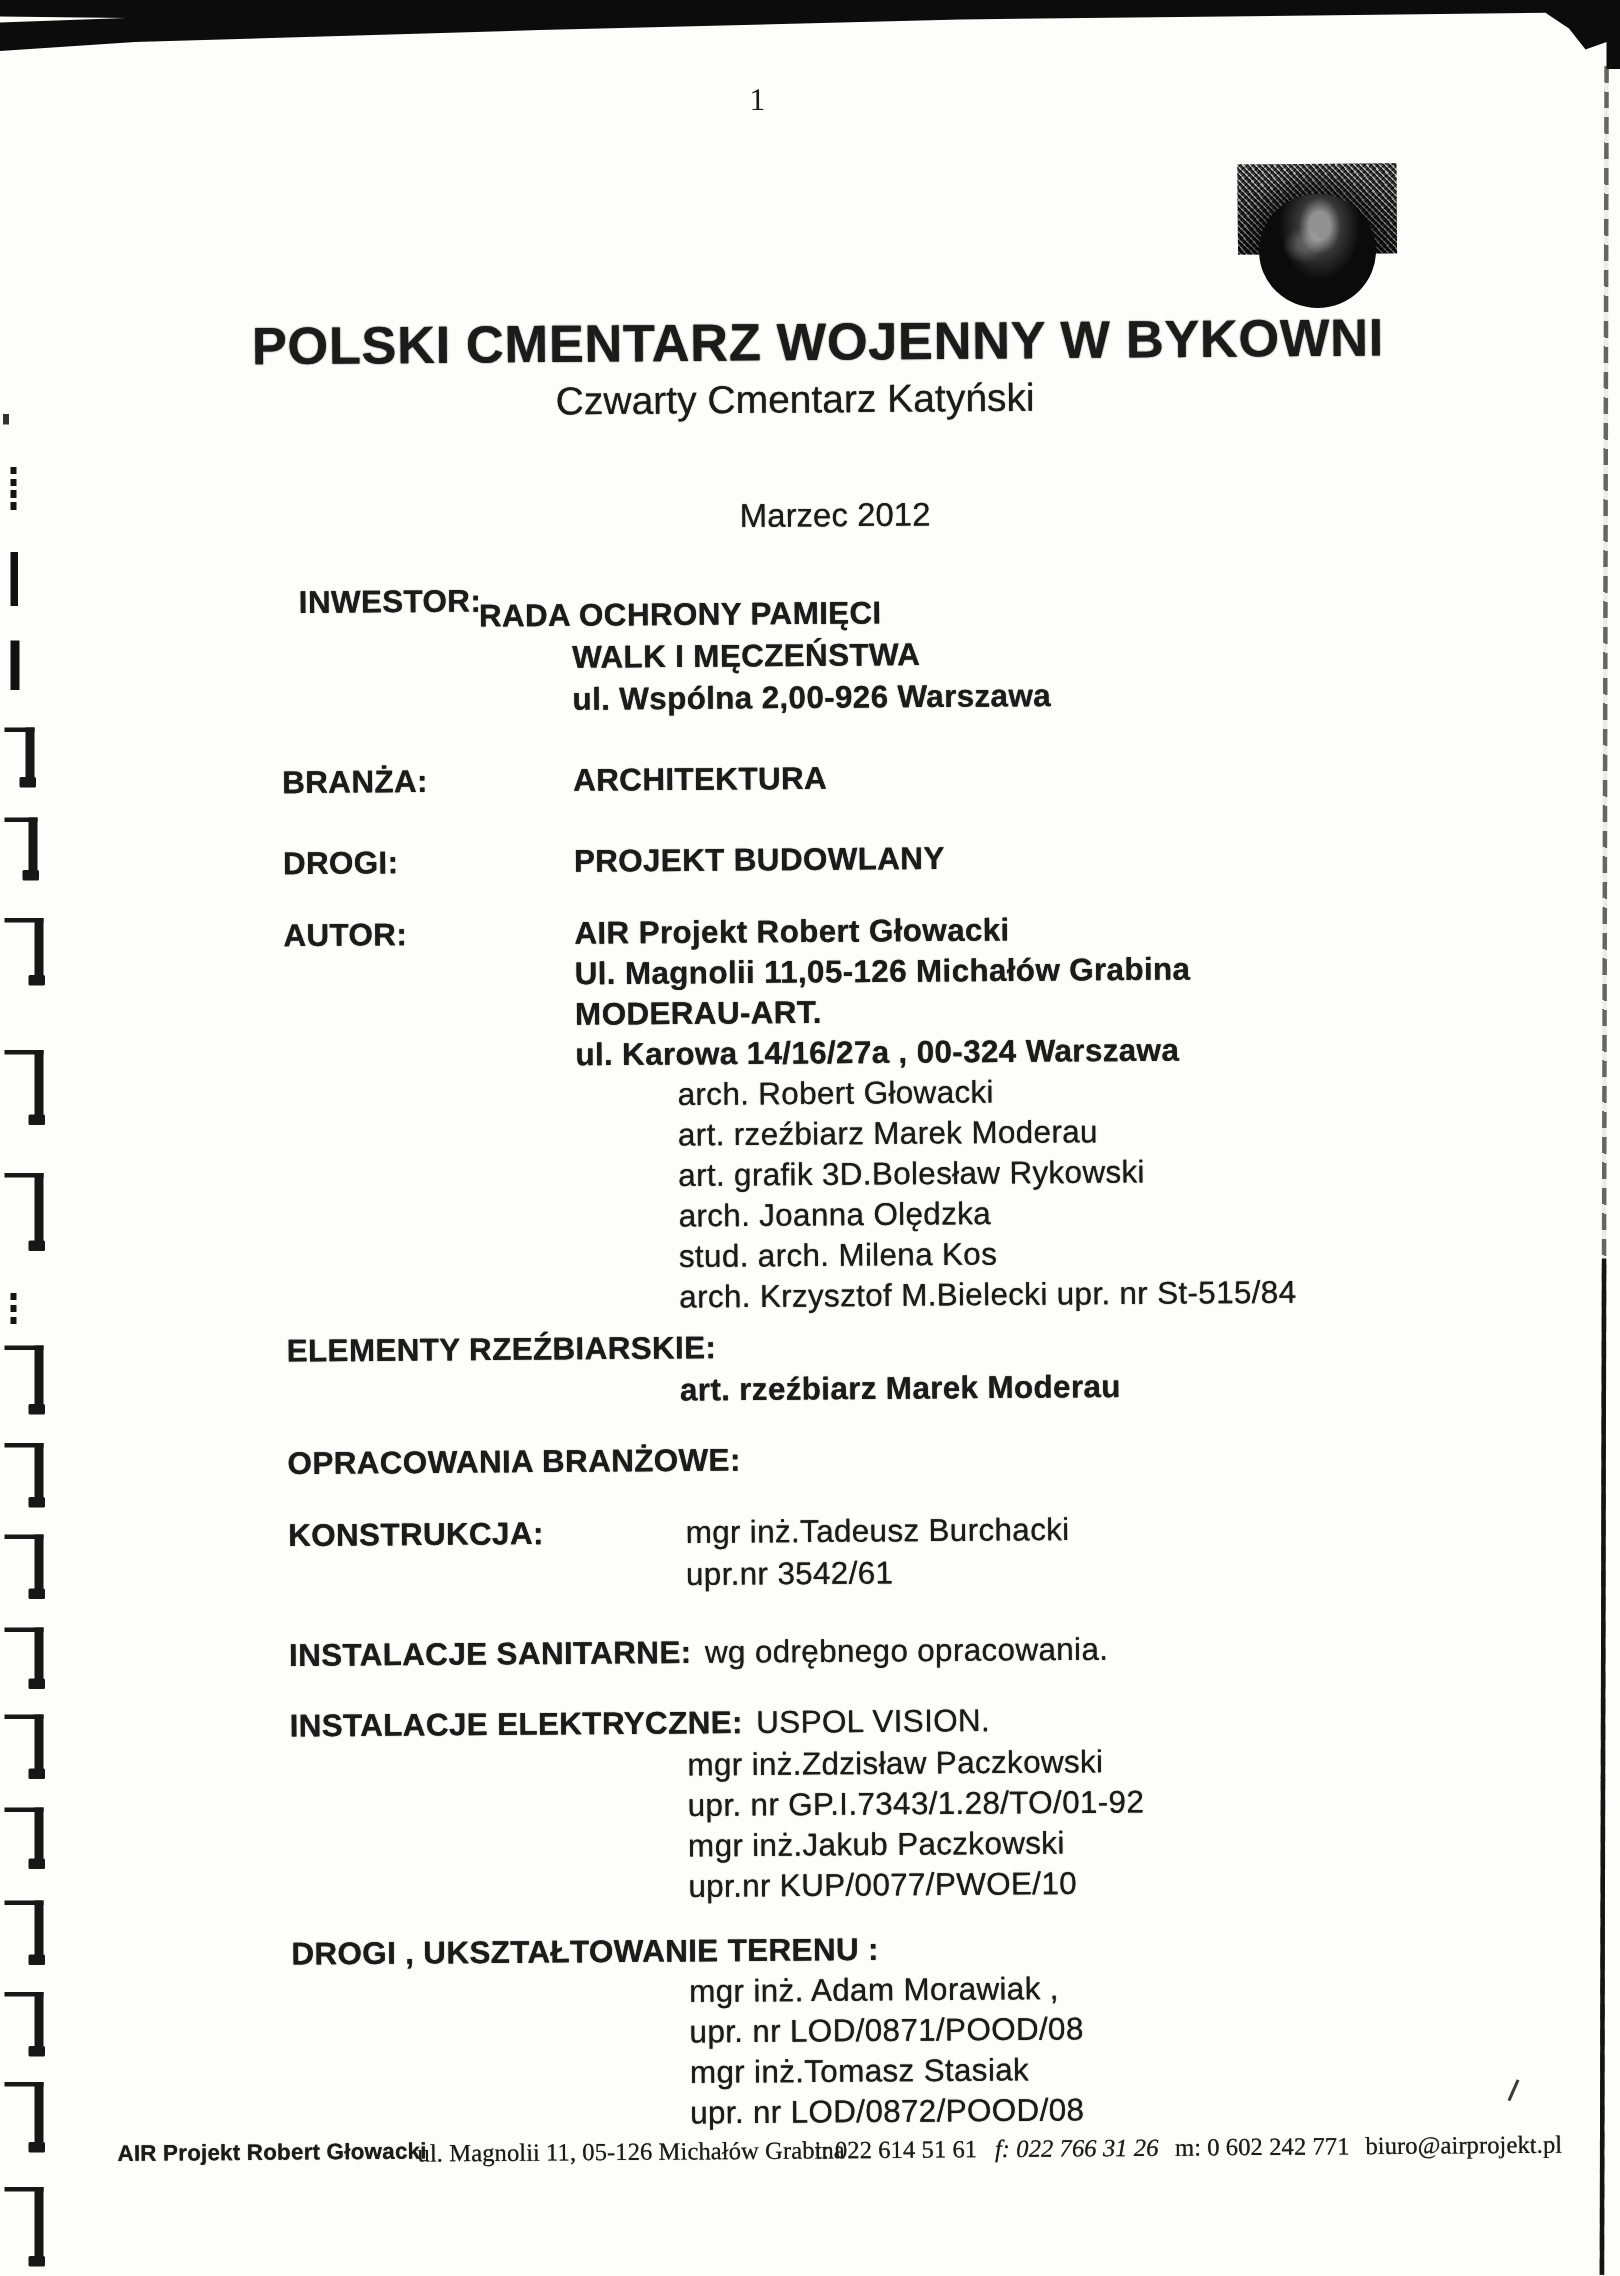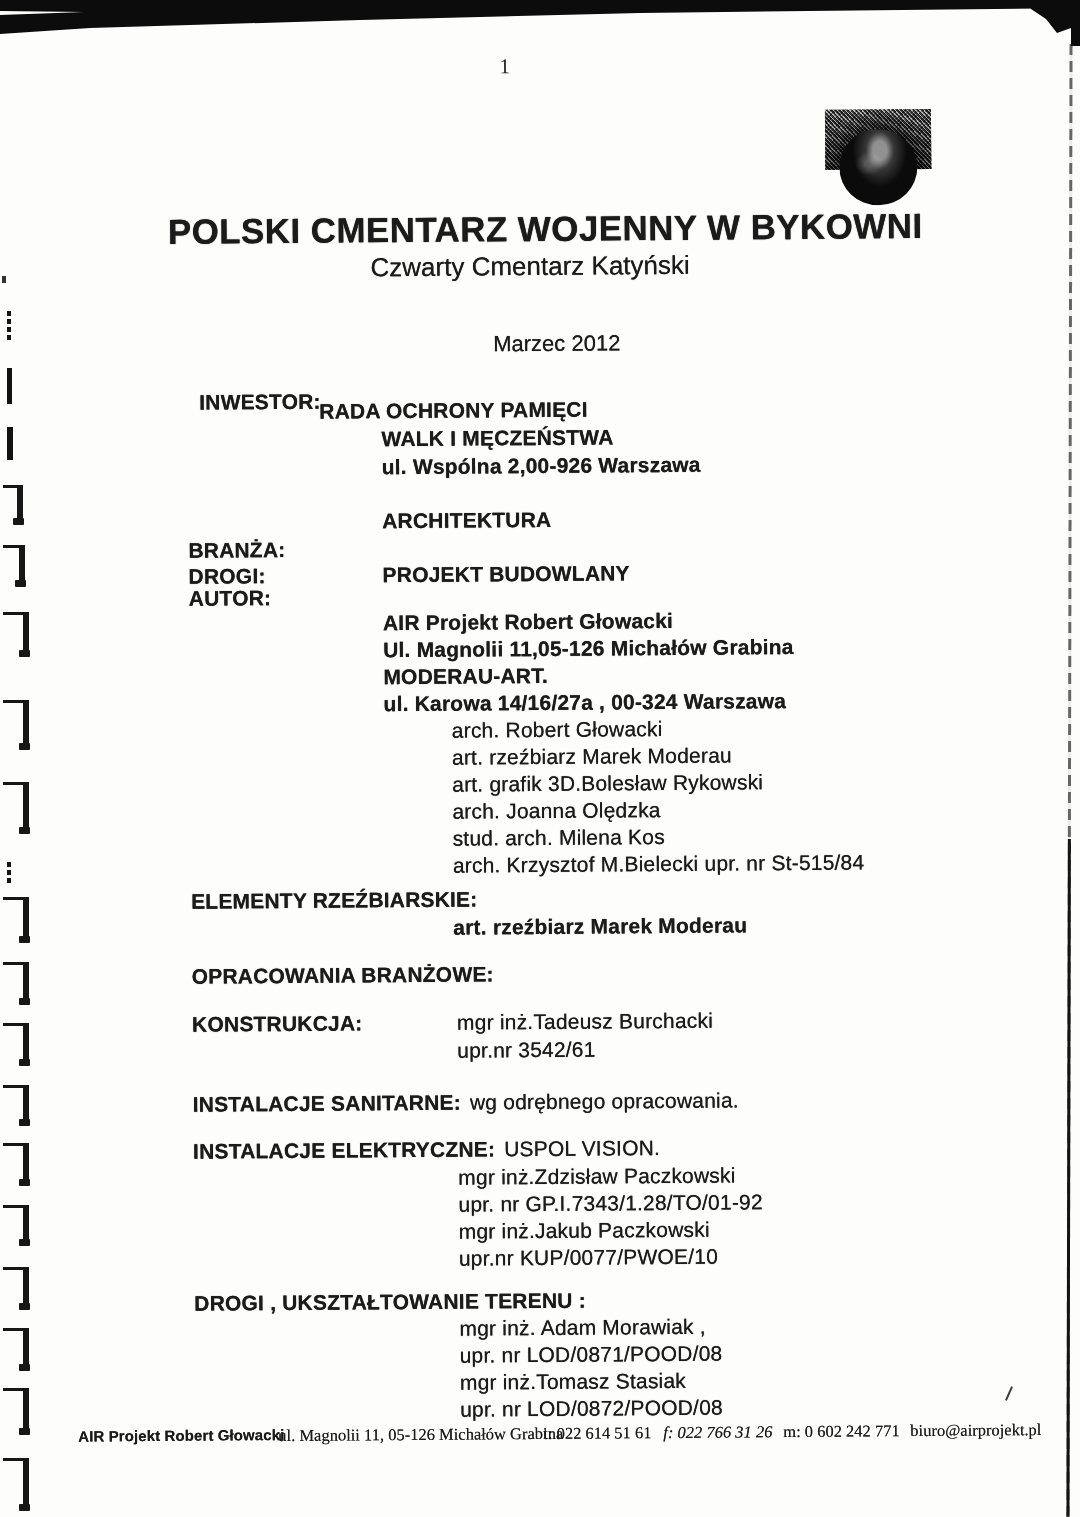--- a/index.html
+++ b/index.html
@@ -158,27 +158,27 @@
 
     <div class="doc-title">POLSKI CMENTARZ WOJENNY W BYKOWNI</div>
     <div class="doc-subtitle">Czwarty Cmentarz Katyński</div>
     <div class="doc-date">Marzec 2012</div>
 
     <div class="tl b" style="left:190px;top:388px;margin-left:12px;">INWESTOR:</div>
     <div class="tl b" style="left:322px;top:398px;">RADA OCHRONY PAMIĘCI</div>
     <div class="tl b" style="left:384px;top:426px;">WALK I MĘCZEŃSTWA</div>
     <div class="tl b" style="left:384px;top:454px;">ul. Wspólna 2,00-926 Warszawa</div>
 
-    <div class="tl b" style="left:190px;top:508px;margin-top:28px;">BRANŻA:</div>
+    <div class="tl b" style="left:190px;top:508px;">BRANŻA:</div>
     <div class="tl b" style="left:384px;top:508px;">ARCHITEKTURA</div>
 
     <div class="tl b" style="left:190px;top:562px;">DROGI:</div>
     <div class="tl b" style="left:384px;top:562px;">PROJEKT BUDOWLANY</div>
 
-    <div class="tl b" style="left:190px;top:584px;">AUTOR:</div>
+    <div class="tl b" style="left:190px;top:610px;">AUTOR:</div>
     <div class="tl b" style="left:384px;top:610px;">AIR Projekt Robert Głowacki</div>
     <div class="tl b" style="left:384px;top:637px;">Ul. Magnolii 11,05-126 Michałów Grabina</div>
     <div class="tl b" style="left:384px;top:664px;">MODERAU-ART.</div>
     <div class="tl b" style="left:384px;top:691px;">ul. Karowa 14/16/27a , 00-324 Warszawa</div>
     <div class="tl" style="left:452px;top:718px;">arch. Robert Głowacki</div>
     <div class="tl" style="left:452px;top:745px;">art. rzeźbiarz Marek Moderau</div>
     <div class="tl" style="left:452px;top:772px;">art. grafik 3D.Bolesław Rykowski</div>
     <div class="tl" style="left:452px;top:799px;">arch. Joanna Olędzka</div>
     <div class="tl" style="left:452px;top:826px;">stud. arch. Milena Kos</div>
     <div class="tl" style="left:452px;top:853px;">arch. Krzysztof M.Bielecki upr. nr St-515/84</div>

